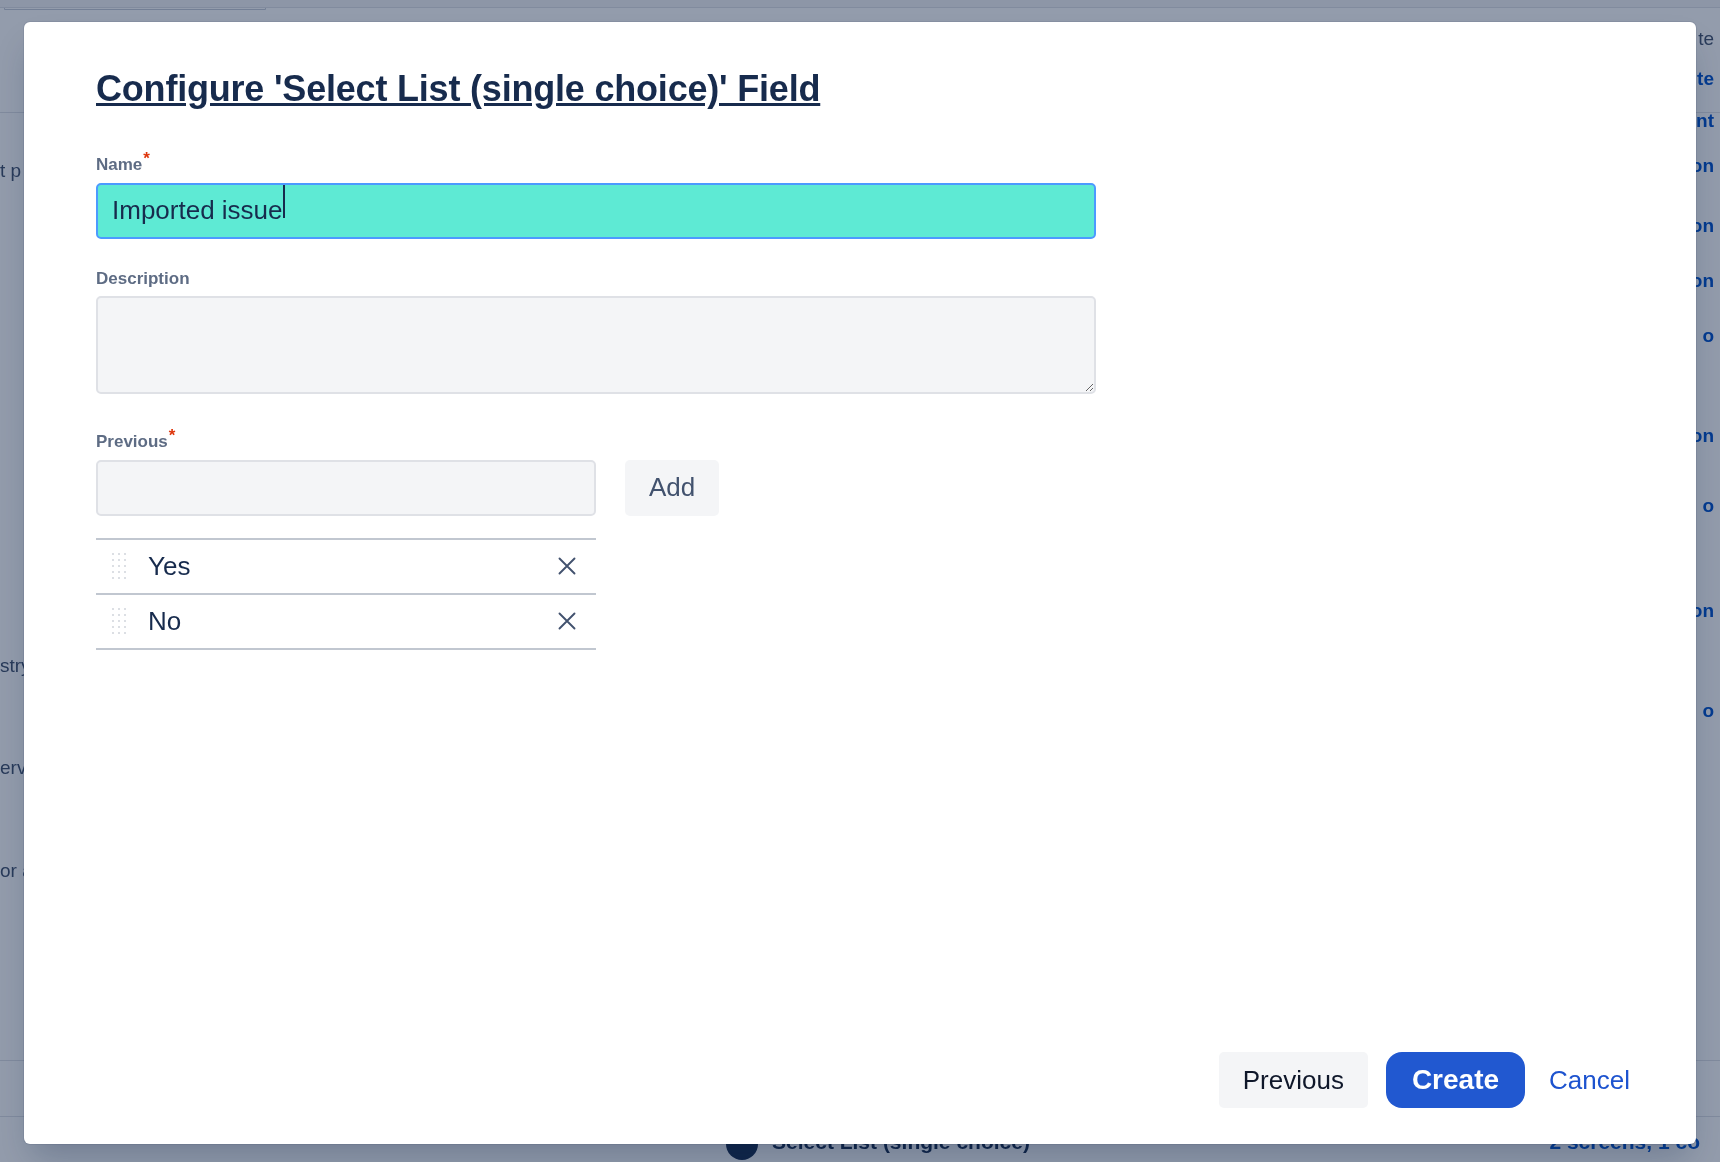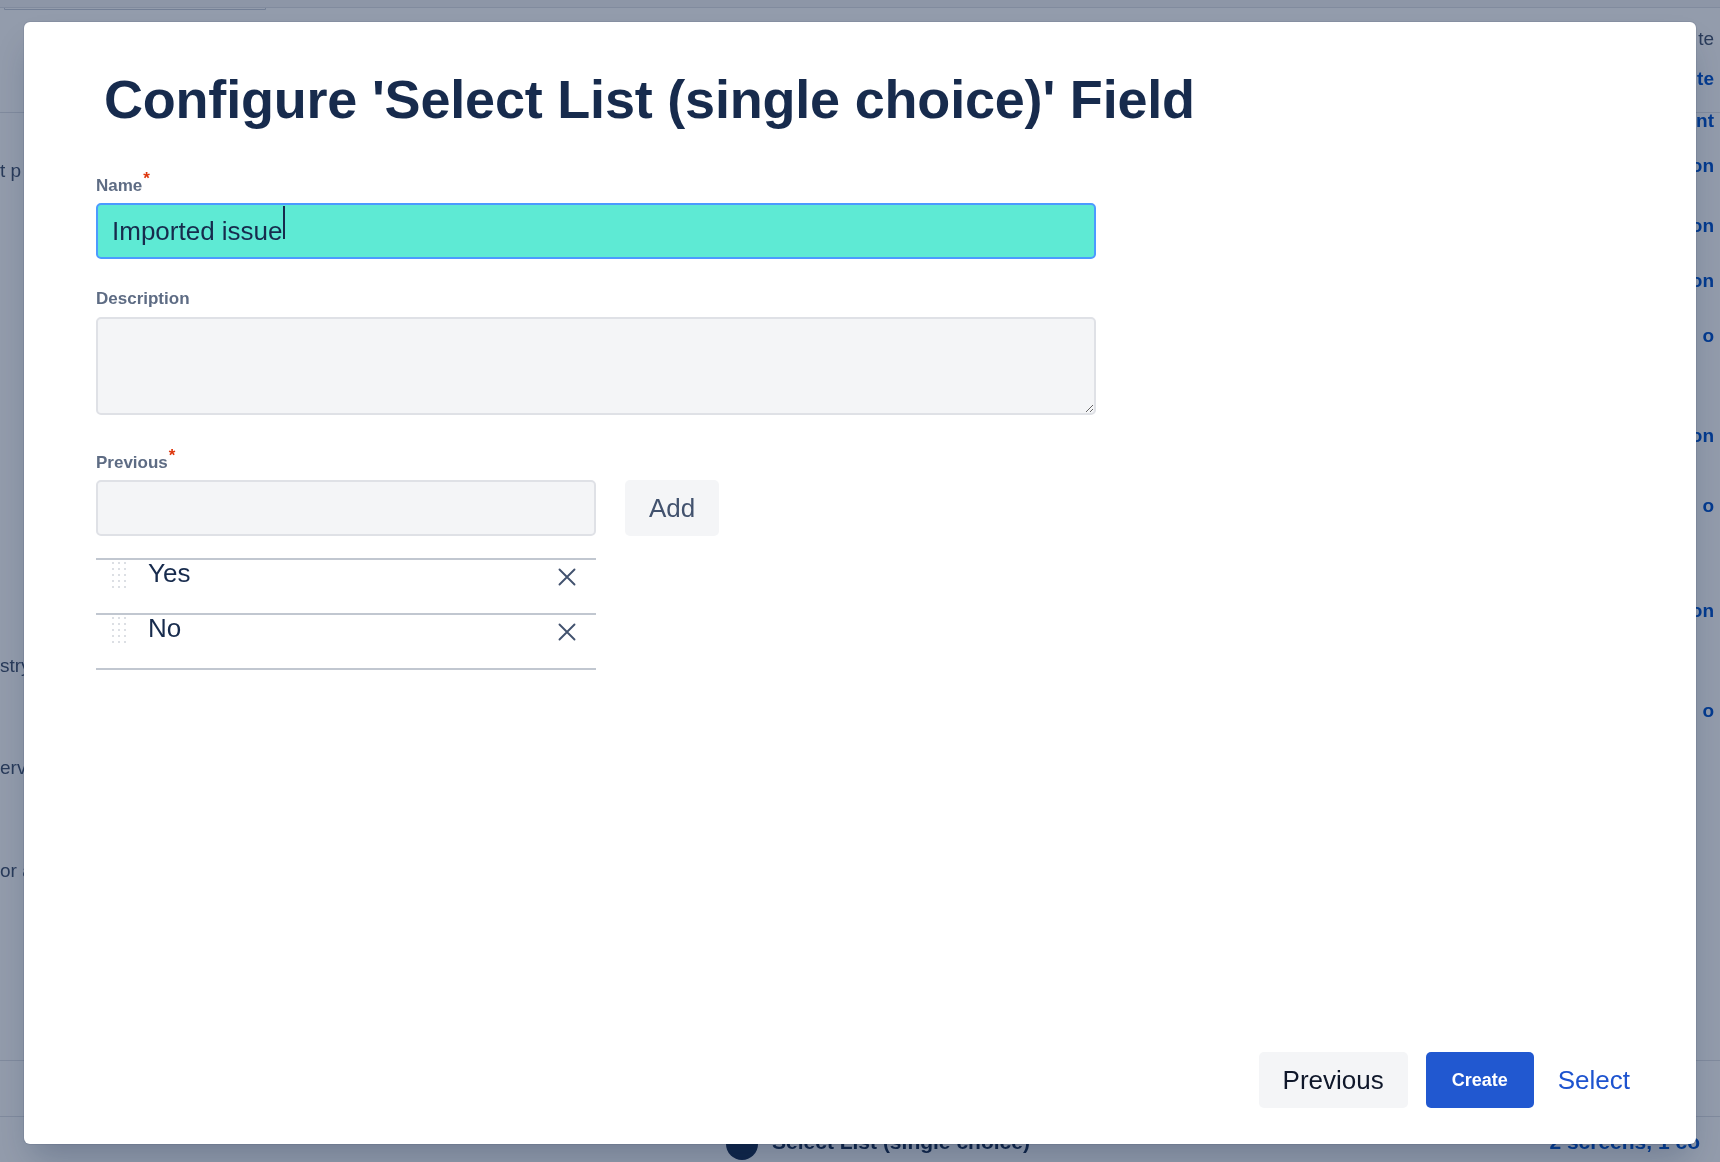--- a/index.html
+++ b/index.html
@@ -88,26 +88,27 @@
     border-radius: 6px;
     box-shadow: 0 0 0 1px rgba(9,30,66,0.08), 0 20px 32px -8px rgba(9,30,66,0.25);
     overflow: hidden;
   }
   #modal-body {
     position: absolute;
     left: 0; top: 0; right: 0; bottom: 0;
     padding: 46px 60px 0 72px;
   }
   #dialog-title {
-    margin: 0 0 46px 8px;
-    font-size: 54px;
+    margin: 0 0 46px 0;
+    font-size: 36px;
     line-height: 1.15;
     font-weight: 700;
     color: #172b4d;
     letter-spacing: -0.2px;
+    text-decoration: underline;
   }
 
   .field-label {
     display: block;
     font-size: 17px;
     font-weight: 700;
     color: #5e6c84;
     margin-bottom: 7px;
     line-height: 1.2;
   }
@@ -185,20 +186,21 @@
     border-radius: 5px;
     cursor: pointer;
   }
 
   #options-list {
     width: 500px;
     border-top: 2px solid #c1c7d0;
   }
   .option-row {
     display: flex;
+    align-items: center;
     height: 55px;
     border-bottom: 2px solid #c1c7d0;
     background: #ffffff;
   }
   .drag-handle {
     width: 20px; height: 30px;
     margin: 0 18px 0 14px;
     flex: none;
     background-image:
       radial-gradient(#dcdfe4 1.1px, transparent 1.3px);
@@ -240,27 +242,27 @@
     font-family: "Liberation Sans", sans-serif;
     color: #0f172a;
     background: #f4f5f7;
     border: none;
     border-radius: 5px;
     cursor: pointer;
   }
   #create-button {
     height: 56px;
     padding: 0 26px;
-    font-size: 18px;
+    font-size: 28px;
     font-weight: 700;
     font-family: "Liberation Sans", sans-serif;
     color: #ffffff;
     background: #2158d0;
     border: none;
-    border-radius: 5px;
+    border-radius: 16px;
     cursor: pointer;
   }
   #cancel-link {
     font-size: 26px;
     color: #1d53cf;
     text-decoration: none;
     cursor: pointer;
     padding: 0 6px;
   }
 </style>
@@ -350,17 +352,17 @@
           </div>
 
         </div>
       </div>
 
     </div>
 
     <div id="modal-footer">
       <button id="previous-button" type="button">Previous</button>
       <button id="create-button" type="button">Create</button>
-      <a id="cancel-link" href="#">Select</a>
+      <a id="cancel-link" href="#">Cancel</a>
     </div>
 
   </div>
 </div>
 
 </body></html>

